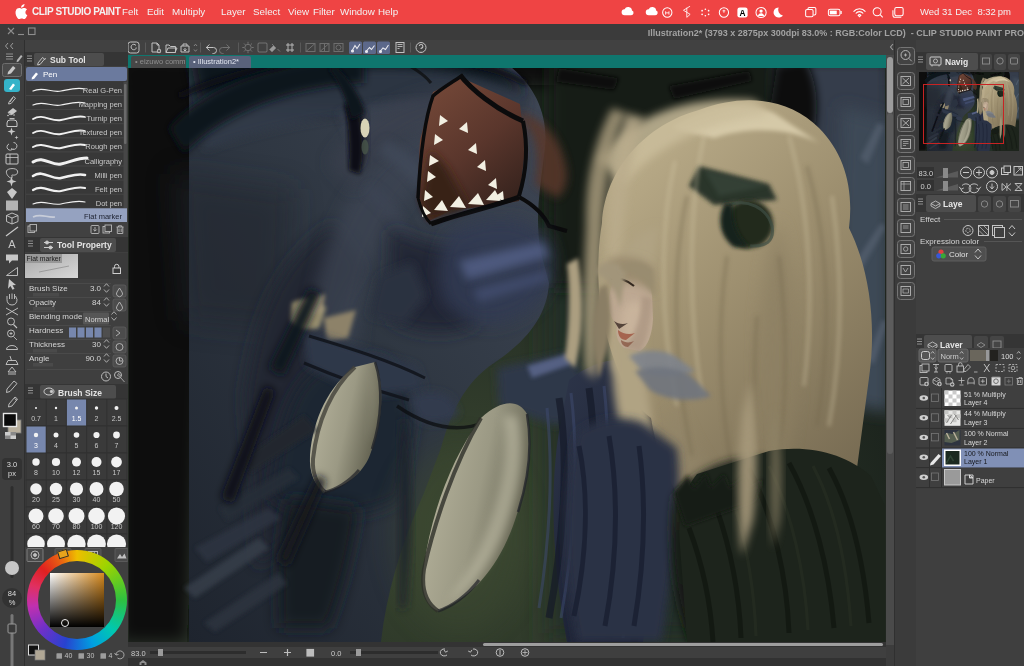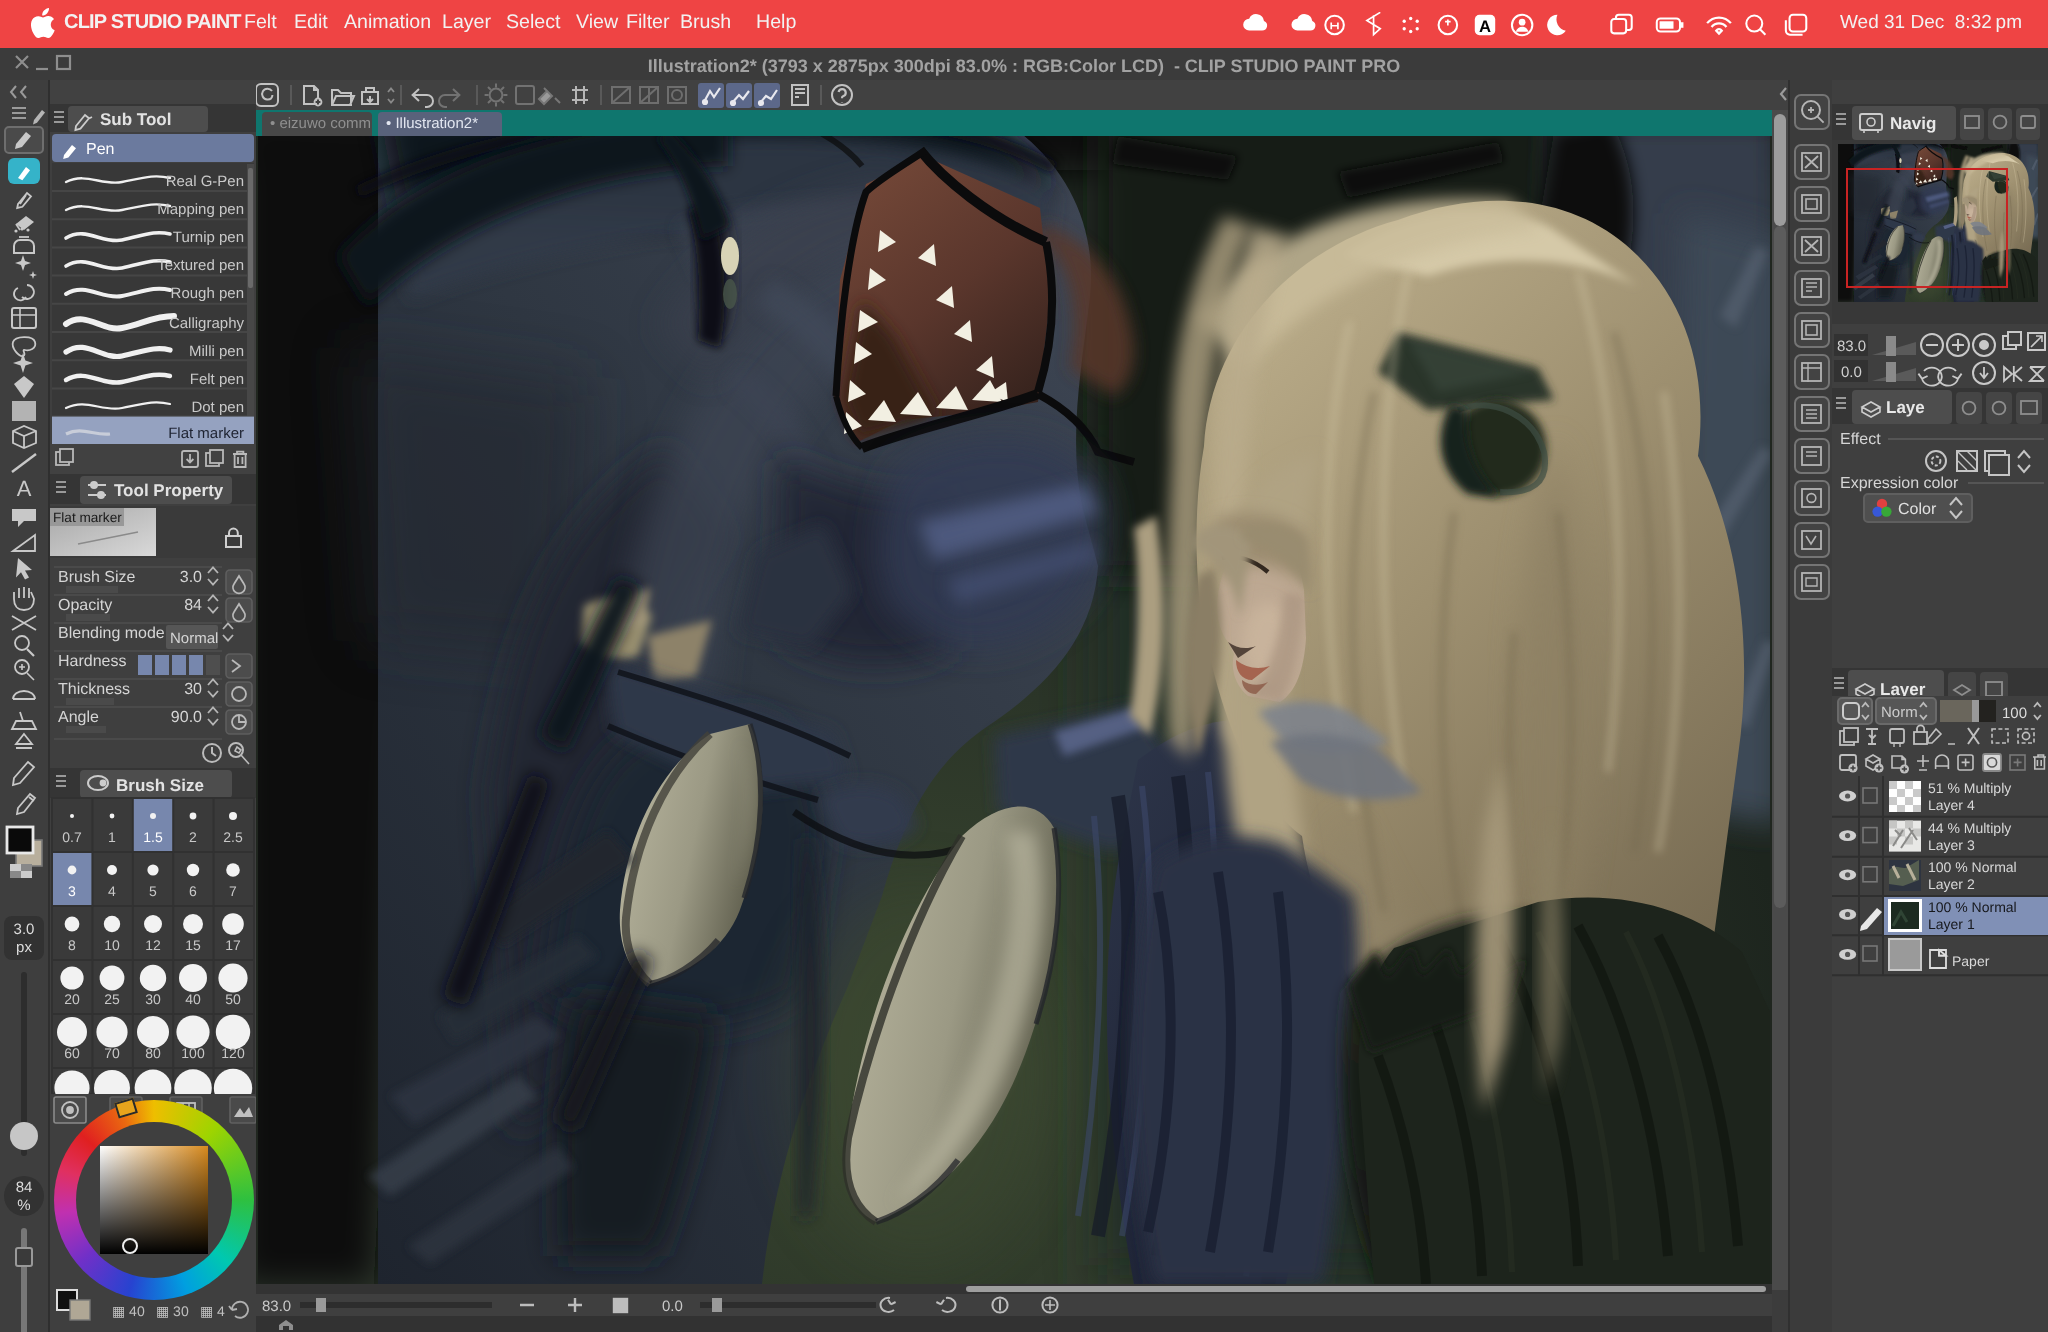--- a/index.html
+++ b/index.html
@@ -22,26 +22,26 @@
 svg{display:block}
 </style></head>
 <body>
 <div id="menubar">
 <svg class="abs" style="left:14px;top:4px" width="14" height="16" viewBox="0 0 14 16">
       <path fill="#fff" d="M9.6 2.6c.6-.7 1-1.7.9-2.6-.9.1-1.9.6-2.5 1.3-.6.6-1 1.6-.9 2.5 1 0 1.9-.5 2.5-1.2zm1.8 5.8c0-1.9 1.6-2.8 1.6-2.9-.9-1.3-2.2-1.4-2.7-1.5-1.2-.1-2.2.7-2.8.7-.6 0-1.5-.7-2.4-.6-1.2 0-2.4.7-3 1.8-1.3 2.2-.3 5.5.9 7.3.6.9 1.3 1.9 2.3 1.8.9 0 1.3-.6 2.4-.6 1.1 0 1.4.6 2.4.6 1 0 1.6-.9 2.2-1.8.7-1 1-2 1-2.1-.1 0-1.9-.8-1.9-2.7z"></path>
     </svg>
 <span class="mi" style="left:32px;font-weight:bold;font-size:10px;letter-spacing:-.4px;top:6px">CLIP STUDIO PAINT</span>
 <span class="mi" style="left:122px;font-size:9.8px;top:6px">Felt</span>
 <span class="mi" style="left:147px;font-size:9.8px;top:6px">Edit</span>
-<span class="mi" style="left:172px;font-size:9.8px;top:6px">Animation</span>
+<span class="mi" style="left:172px;font-size:9.8px;top:6px">Multiply</span>
 <span class="mi" style="left:221px;font-size:9.8px;top:6px">Layer</span>
 <span class="mi" style="left:253px;font-size:9.8px;top:6px">Select</span>
 <span class="mi" style="left:288px;font-size:9.8px;top:6px">View</span>
 <span class="mi" style="left:313px;font-size:9.8px;top:6px">Filter</span>
-<span class="mi" style="left:340px;font-size:9.8px;top:6px">Brush</span>
+<span class="mi" style="left:340px;font-size:9.8px;top:6px">Window</span>
 <span class="mi" style="left:378px;font-size:9.8px;top:6px">Help</span>
 <svg class="abs" style="left:618px;top:5.5px" width="288" height="13" viewBox="0 0 310 14" fill="none" stroke="#fff" stroke-width="1.1">
 <path d="M7 10a3.2 3.2 0 0 1 0-6.4 4.2 4.2 0 0 1 8 1.2A2.7 2.7 0 0 1 14 10z" fill="#fff" stroke="none"></path>
 <path d="M33 10a3.2 3.2 0 0 1 0-6.4 4.2 4.2 0 0 1 8 1.2A2.7 2.7 0 0 1 40 10z" fill="#fff" stroke="none"></path>
 <circle cx="53" cy="7" r="5"></circle>
       <path d="M51.2 5.7v3.6M54.8 5.7v3.6M51.2 7.4h3.6" stroke-width=".9"></path>
 <path d="M74 1.8v10.4l3.6-3.2-7.2-4.4 7.2-4.4? " stroke-width=".9"></path>
 <g fill="#fff" stroke="none">
         <circle cx="94" cy="3.5" r=".9"></circle>
         <circle cx="90.5" cy="5" r=".9"></circle>
@@ -79,21 +79,21 @@
       </g>
 </svg>
 <span class="mi" style="right:13px;font-size:9.5px;top:6px">Wed 31 Dec&nbsp;&nbsp;8:32 pm</span>
 </div>
 <div id="titlebar">
 <svg class="abs" style="left:7px;top:3px" width="30" height="10" viewBox="0 0 30 10" stroke="#8e8e8e" stroke-width="1.1" fill="none">
       <path d="M1 1l6 6M7 1l-6 6"></path>
       <path d="M11 7.5h6"></path>
       <rect x="21.5" y="1" width="6.5" height="6.5"></rect>
     </svg>
-<div class="abs" style="left:0;top:4px;width:1024px;text-align:center;font-size:9px;color:#a2a2a2;font-weight:bold">Illustration2* (3793 x 2875px 300dpi 83.0% : RGB:Color LCD)&nbsp; - CLIP STUDIO PAINT PRO</div>
+<div class="abs" style="left:0;top:4px;width:1024px;text-align:right;font-size:9px;color:#a2a2a2;font-weight:bold">Illustration2* (3793 x 2875px 300dpi 83.0% : RGB:Color LCD)&nbsp; - CLIP STUDIO PAINT PRO</div>
 </div>
 <div id="cmdbar">
 <svg class="abs" style="left:0;top:0" width="1024" height="15" viewBox="0 0 1024 15">
 <g stroke="#9a9a9a" fill="none" stroke-width="1.1">
 <path d="M4 4l-3 3.5 3 3.5M9 4l-3 3.5 3 3.5"></path>
         <path d="M14 4v7"></path>
         <path d="M20 4l-3 3.5 3 3.5M25 4l-3 3.5 3 3.5"></path>
         <path d="M93 5l-2.5 2.5L93 10"></path>
 </g>
 <g stroke="#c2c2c2" fill="none" stroke-width="1">

